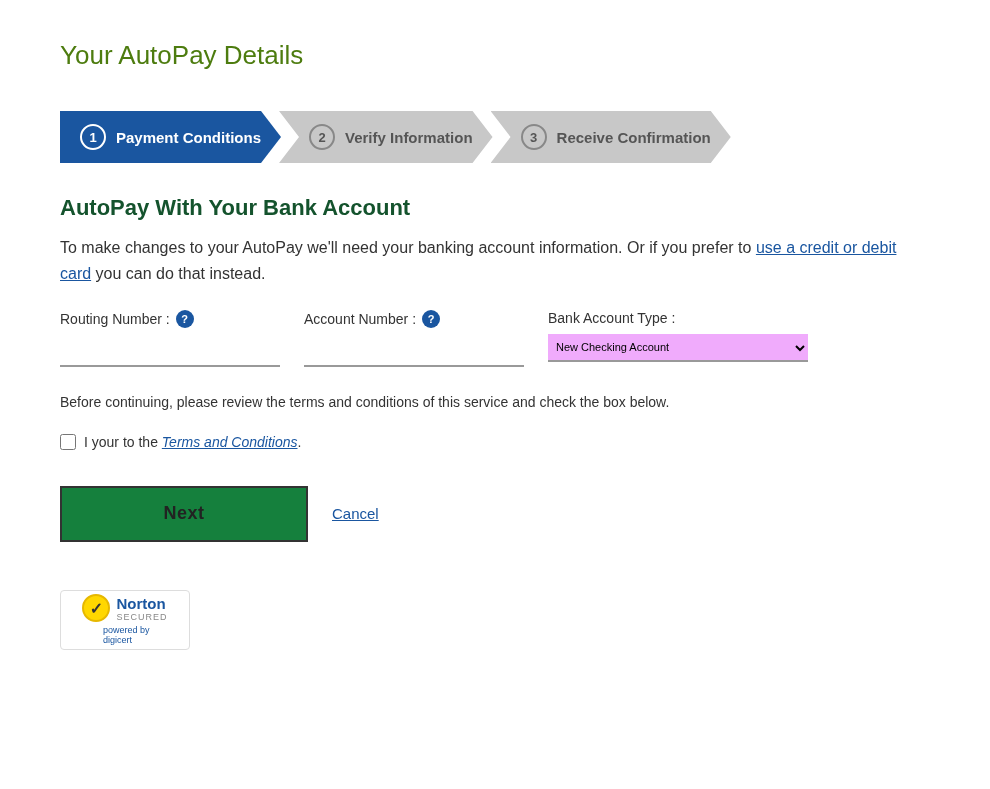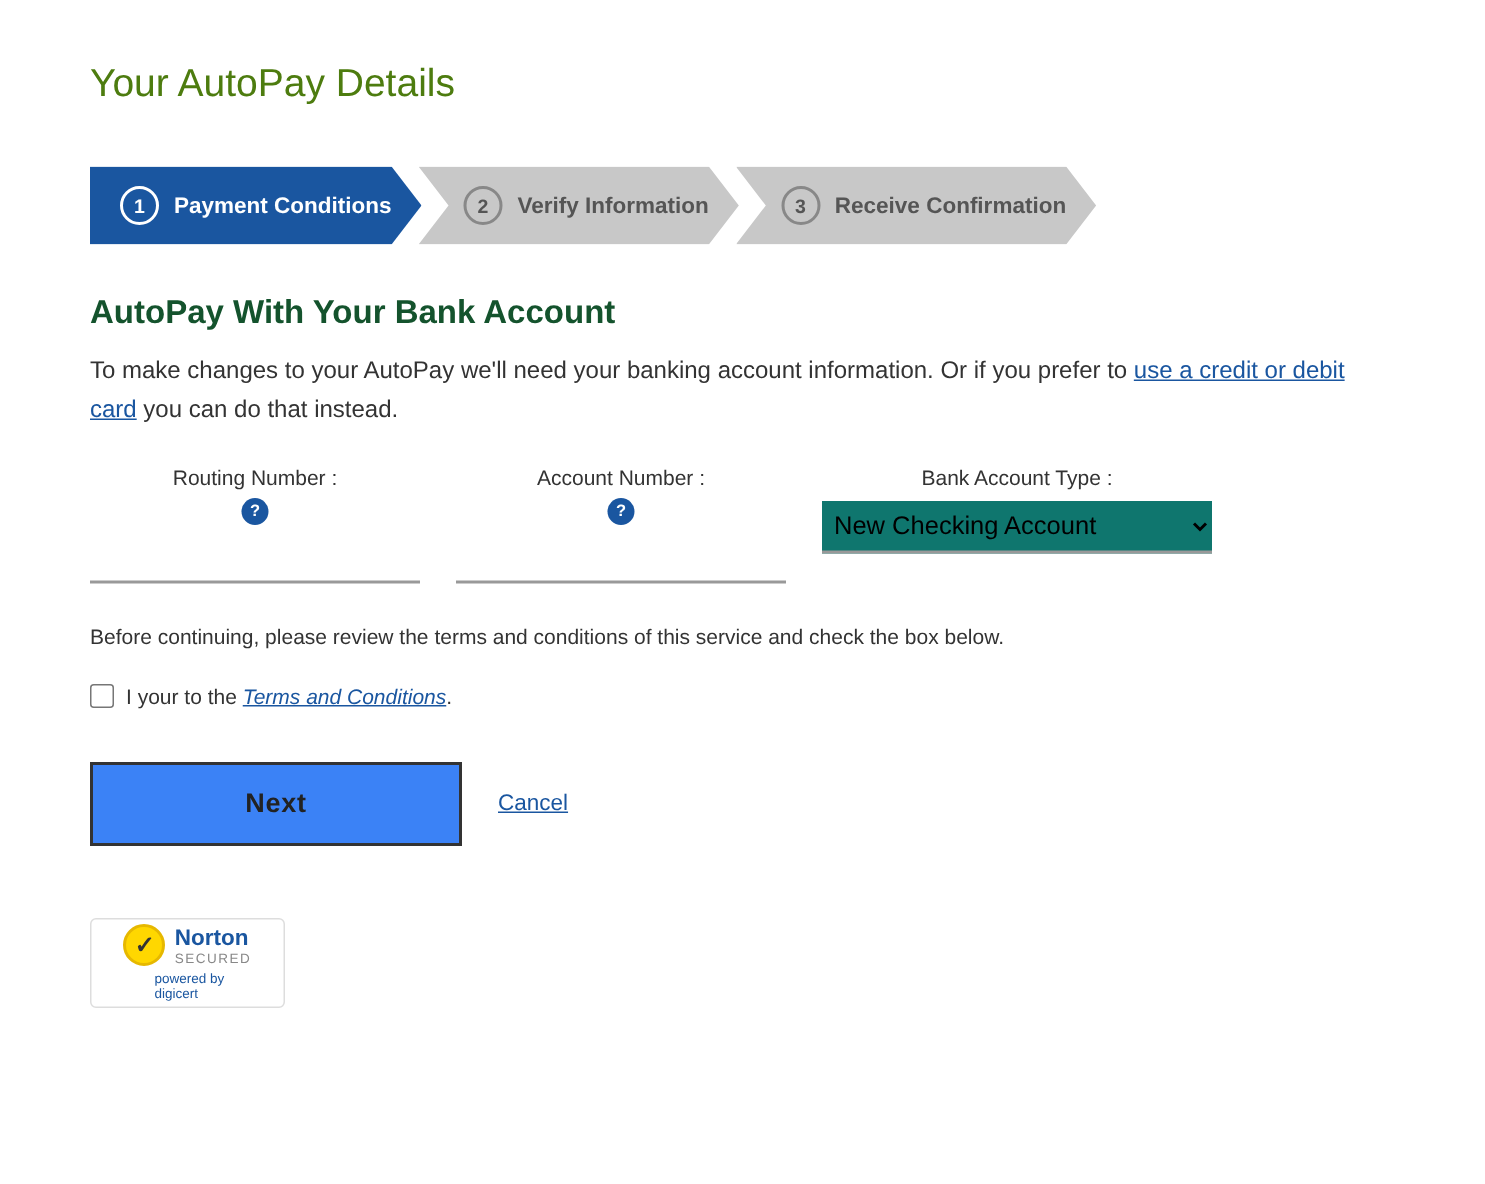--- a/index.html
+++ b/index.html
@@ -89,21 +89,20 @@
       display: flex;
       flex-direction: column;
     }
     .form-group label {
       font-size: 14px;
       color: #333;
       margin-bottom: 8px;
       display: flex;
       align-items: center;
       gap: 6px;
-      flex-direction: column;
     }
     .help-icon {
       display: inline-flex;
       align-items: center;
       justify-content: center;
       width: 18px;
       height: 18px;
       border-radius: 50%;
       background: #1a56a0;
       color: #fff;
@@ -119,23 +118,23 @@
       padding: 6px 4px;
       font-size: 15px;
       outline: none;
       background: transparent;
     }
     .form-group select {
       width: 260px;
       border: none;
       border-bottom: 2px solid #999;
       padding: 6px 4px;
-      font-size: 17px;
+      font-size: 11px;
       outline: none;
-      background: #0f766e;
+      background: #f0abfc;
       appearance: auto;
       cursor: pointer;
     }
     
     .terms-notice {
       font-size: 14px;
       color: #333;
       line-height: 1.6;
       margin-bottom: 20px;
       max-width: 820px;
@@ -160,21 +159,21 @@
     
     .button-row {
       display: flex;
       align-items: center;
       gap: 24px;
       margin-bottom: 48px;
     }
     .btn-next {
       width: 248px;
       height: 56px;
-      background: #3b82f6;
+      background: #15803d;
       border: 2px solid #333;
       font-size: 18px;
       font-weight: bold;
       color: #222;
       cursor: pointer;
       letter-spacing: 0.5px;
     }
     .btn-cancel {
       background: none;
       border: none;

